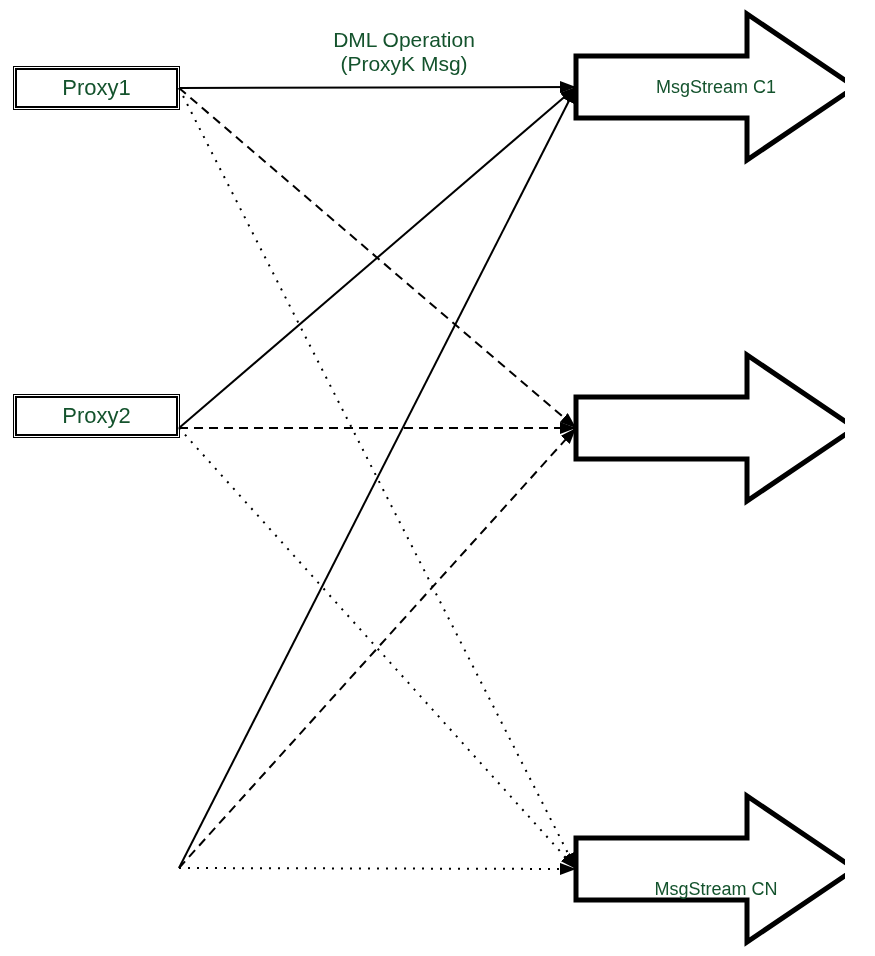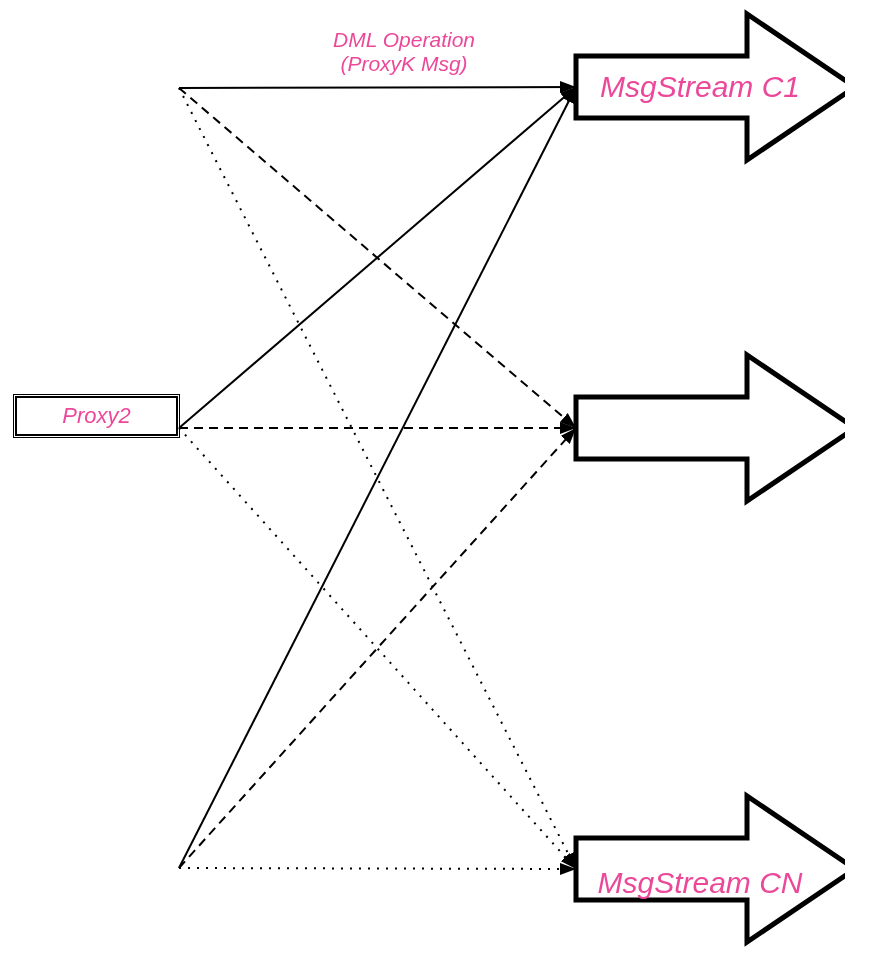--- a/index.html
+++ b/index.html
@@ -6,23 +6,22 @@
     margin: 0;
     padding: 0;
     background: #ffffff;
   }
   #canvas {
     position: relative;
     width: 845px;
     height: 956px;
     background: #ffffff;
     font-family: "Liberation Sans", "DejaVu Sans", sans-serif;
-    color: #ec4899;
+    color: #14532d;
     overflow: hidden;
-    font-style: italic;
   }
   #diagram-svg {
     position: absolute;
     left: 0;
     top: 0;
     width: 875px;
     height: 956px;
   }
   .block-arrow {
     fill: #ffffff;
@@ -59,27 +58,27 @@
     align-items: center;
     justify-content: center;
     font-size: 22px;
     white-space: nowrap;
   }
   #proxy-box-1 { top: 68px; }
   #proxy-box-2 { top: 396px; }
   #proxy-box-3 { top: 848px; }
   .stream-label {
     position: absolute;
-    left: 560px;
+    left: 576px;
     width: 280px;
     height: 62px;
     display: flex;
     align-items: center;
     justify-content: center;
-    font-size: 30px;
+    font-size: 18px;
     white-space: nowrap;
     pointer-events: none;
   }
   #stream-label-1 { top: 56px; }
   #stream-label-2 { top: 397px; }
   #stream-label-3 { top: 838px; align-items: flex-end; }
 </style>
 </head>
 <body>
 
@@ -107,20 +106,23 @@
         <line x1="179" y1="868" x2="576" y2="428" class="conn" stroke="#000000" stroke-dasharray="9,6" marker-end="url(#arrowhead)"></line>
         <line x1="179" y1="868" x2="576" y2="869" class="conn" stroke="#000000" stroke-dasharray="2,7" marker-end="url(#arrowhead)"></line>
       </g>
   </svg>
 
   <div class="annotation">
     <div>DML Operation</div>
     <div>(ProxyK Msg)</div>
   </div>
 
+  <div id="proxy-box-1" class="proxy-box">
+    <span>Proxy1</span>
+  </div>
   <div id="proxy-box-2" class="proxy-box">
     <span>Proxy2</span>
   </div>
 
   <div id="stream-label-1" class="stream-label">
     <span>MsgStream C1</span>
   </div>
   <div id="stream-label-3" class="stream-label">
     <span>MsgStream CN</span>
   </div>

